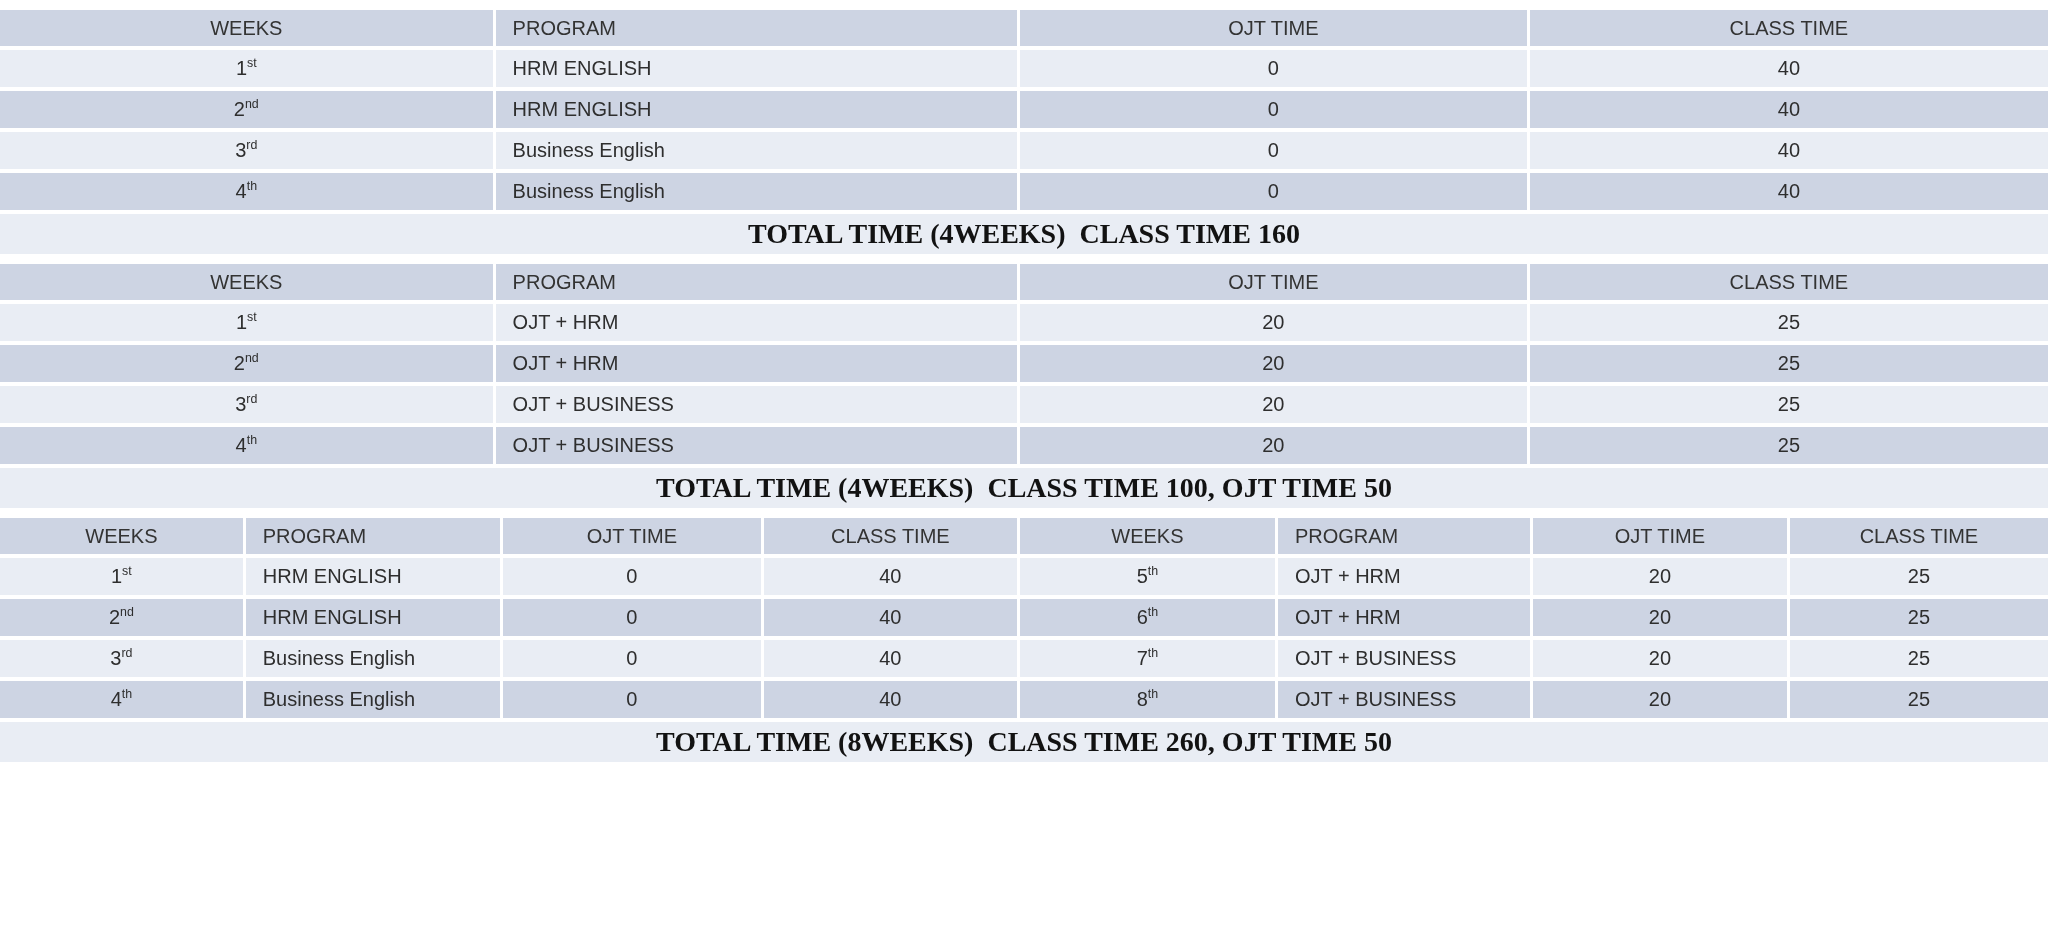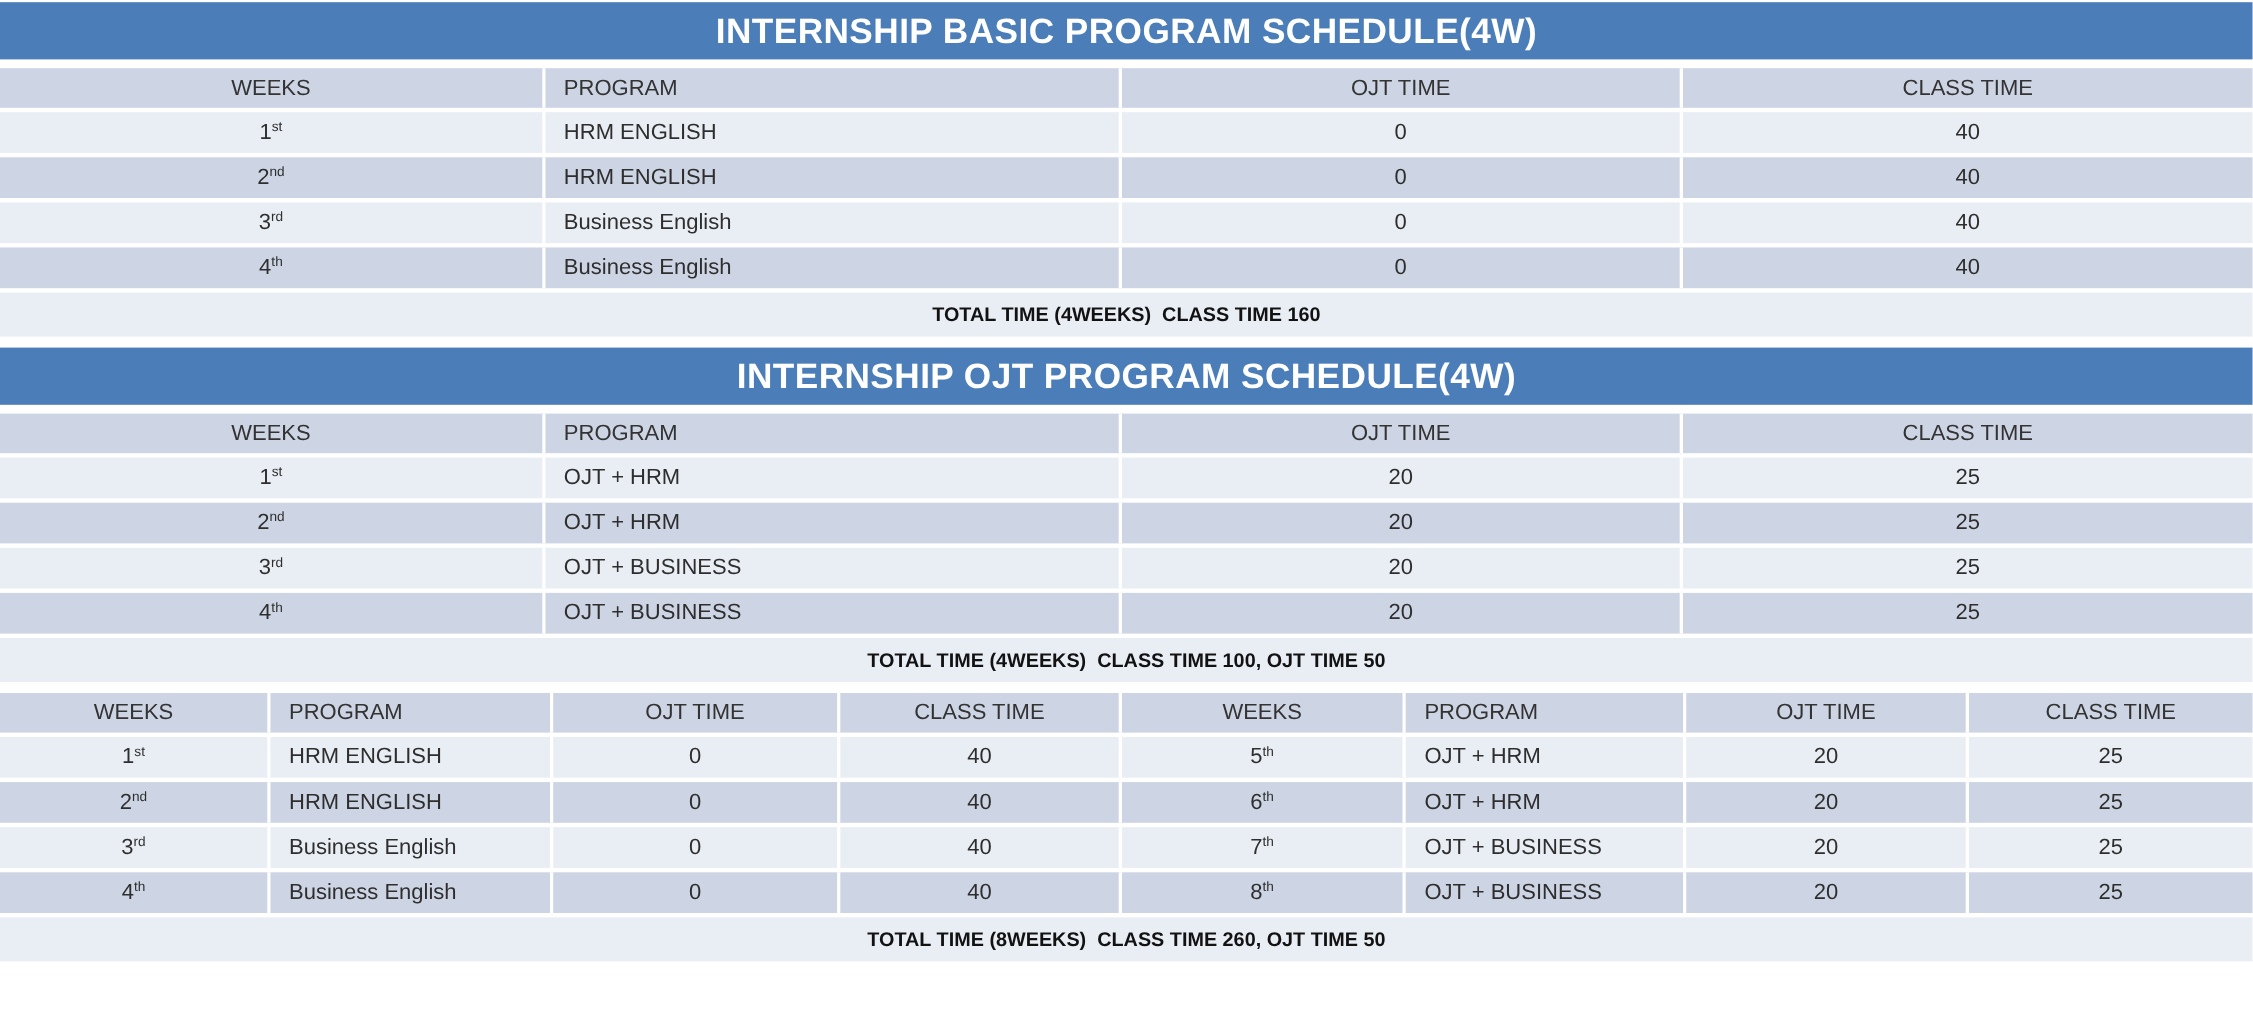--- a/index.html
+++ b/index.html
@@ -36,30 +36,29 @@
   .cell:last-child{border-right:none;}
   .cell.left{justify-content:flex-start;padding-left:17px;}
   .header-row .cell{background:var(--header-bg);color:#333333;}
   .data-row.light .cell{background:var(--row-light);}
   .data-row.dark .cell{background:var(--row-dark);}
   .total-row{
     height:40px;margin-top:4px;background:var(--row-light);
     display:flex;align-items:center;justify-content:center;
   }
   .total-label{
-    font-size:18px;font-weight:bold;color:var(--total-text);white-space:pre;
+    font-size:28px;font-weight:bold;color:var(--total-text);white-space:pre;font-family:Liberation Serif, serif;
   }
   sup{font-size:62%;line-height:0;vertical-align:baseline;position:relative;top:-0.45em;}
 </style>
 </head>
 <body>
 
 <div class="slide">
   <section class="tbl">
-      <div class="title-bar">INTERNSHIP BASIC PROGRAM SCHEDULE(4W)</div>
       <div class="header-row">
         <div class="cell" style="width: 24.2%;">WEEKS</div>
         <div class="cell left" style="width: 25.6%;">PROGRAM</div>
         <div class="cell" style="width: 24.9%;">OJT TIME</div>
         <div class="cell" style="width: 25.3%;">CLASS TIME</div>
       </div>
       <div class="data-row light">
         <div class="cell" style="width: 24.2%;">
           <span>1</span>
           <sup>st</sup>
@@ -117,21 +116,20 @@
         </div>
         <div class="cell" style="width: 25.3%;">
           <span>40</span>
         </div>
       </div>
       <div class="total-row">
         <span class="total-label">TOTAL TIME (4WEEKS)  CLASS TIME 160</span>
       </div>
     </section>
   <section class="tbl">
-      <div class="title-bar">INTERNSHIP OJT PROGRAM SCHEDULE(4W)</div>
       <div class="header-row">
         <div class="cell" style="width: 24.2%;">WEEKS</div>
         <div class="cell left" style="width: 25.6%;">PROGRAM</div>
         <div class="cell" style="width: 24.9%;">OJT TIME</div>
         <div class="cell" style="width: 25.3%;">CLASS TIME</div>
       </div>
       <div class="data-row light">
         <div class="cell" style="width: 24.2%;">
           <span>1</span>
           <sup>st</sup>

